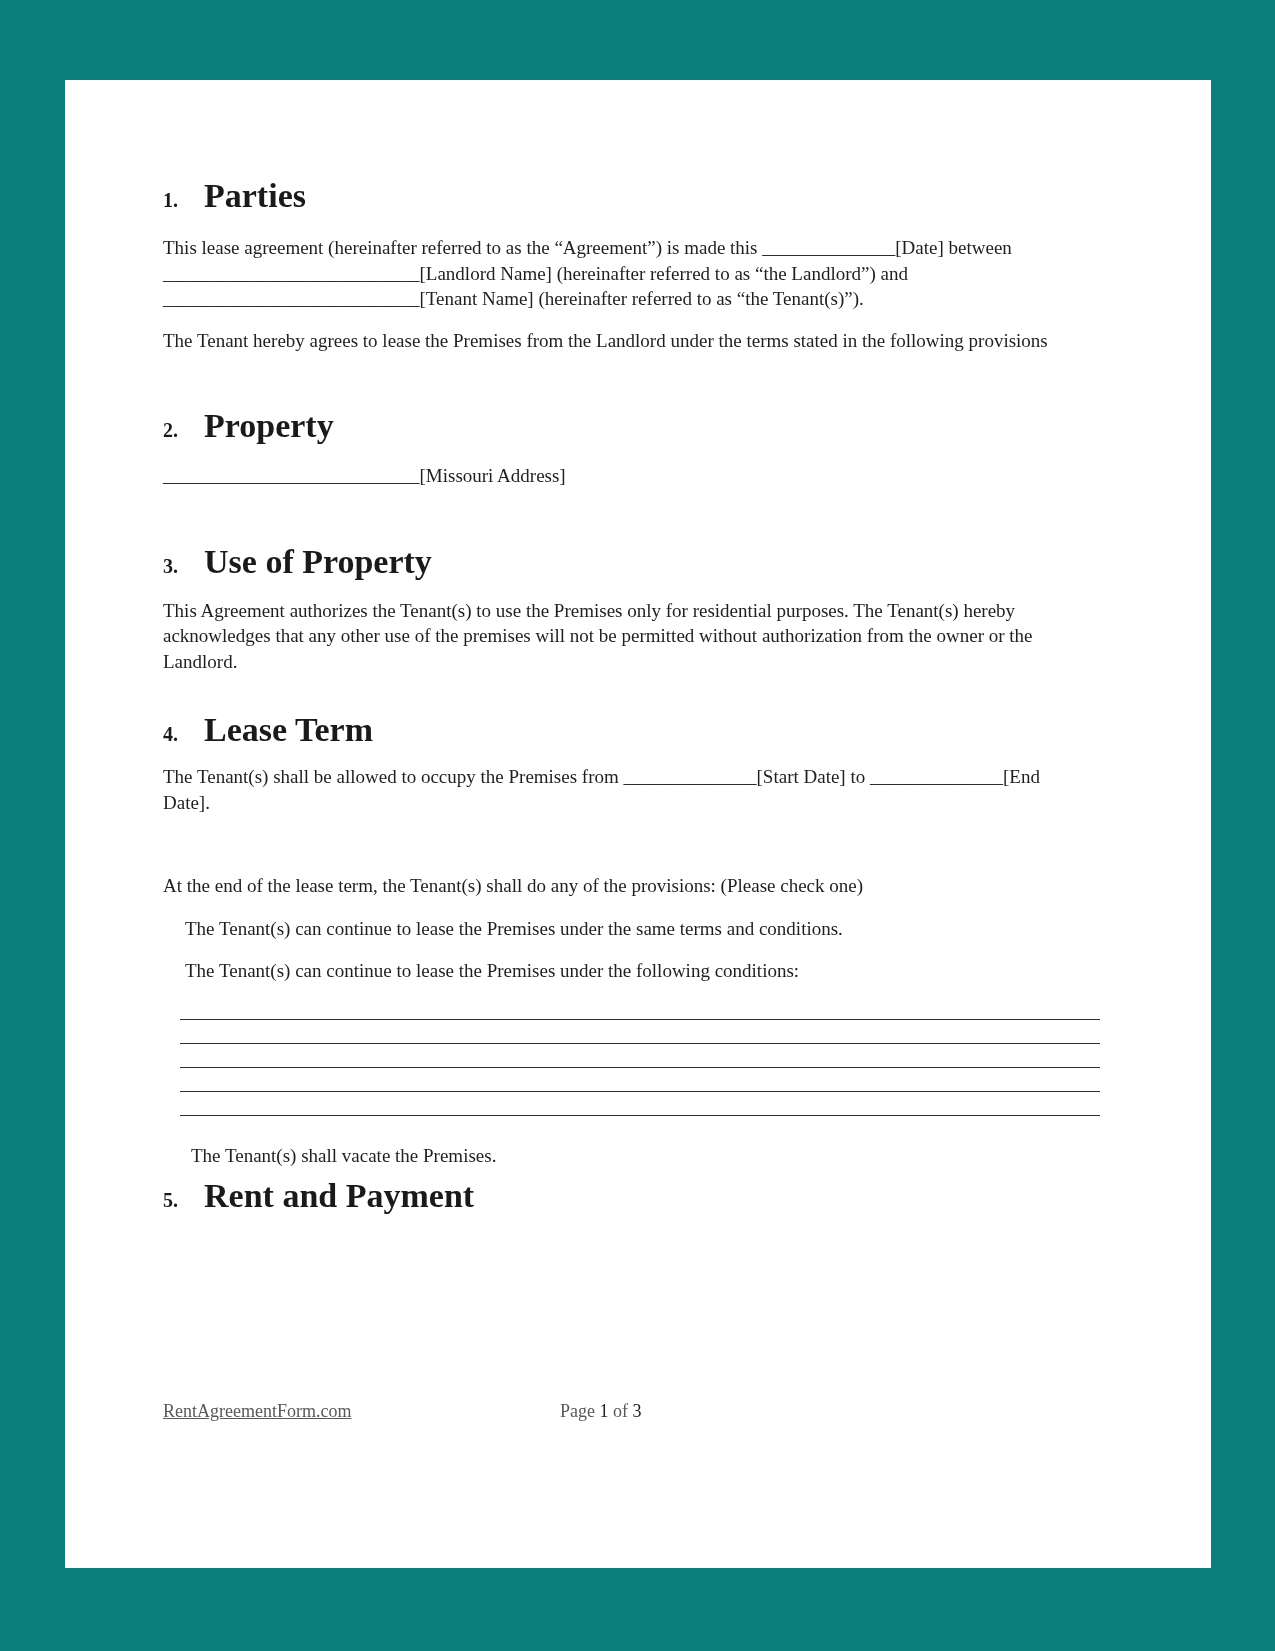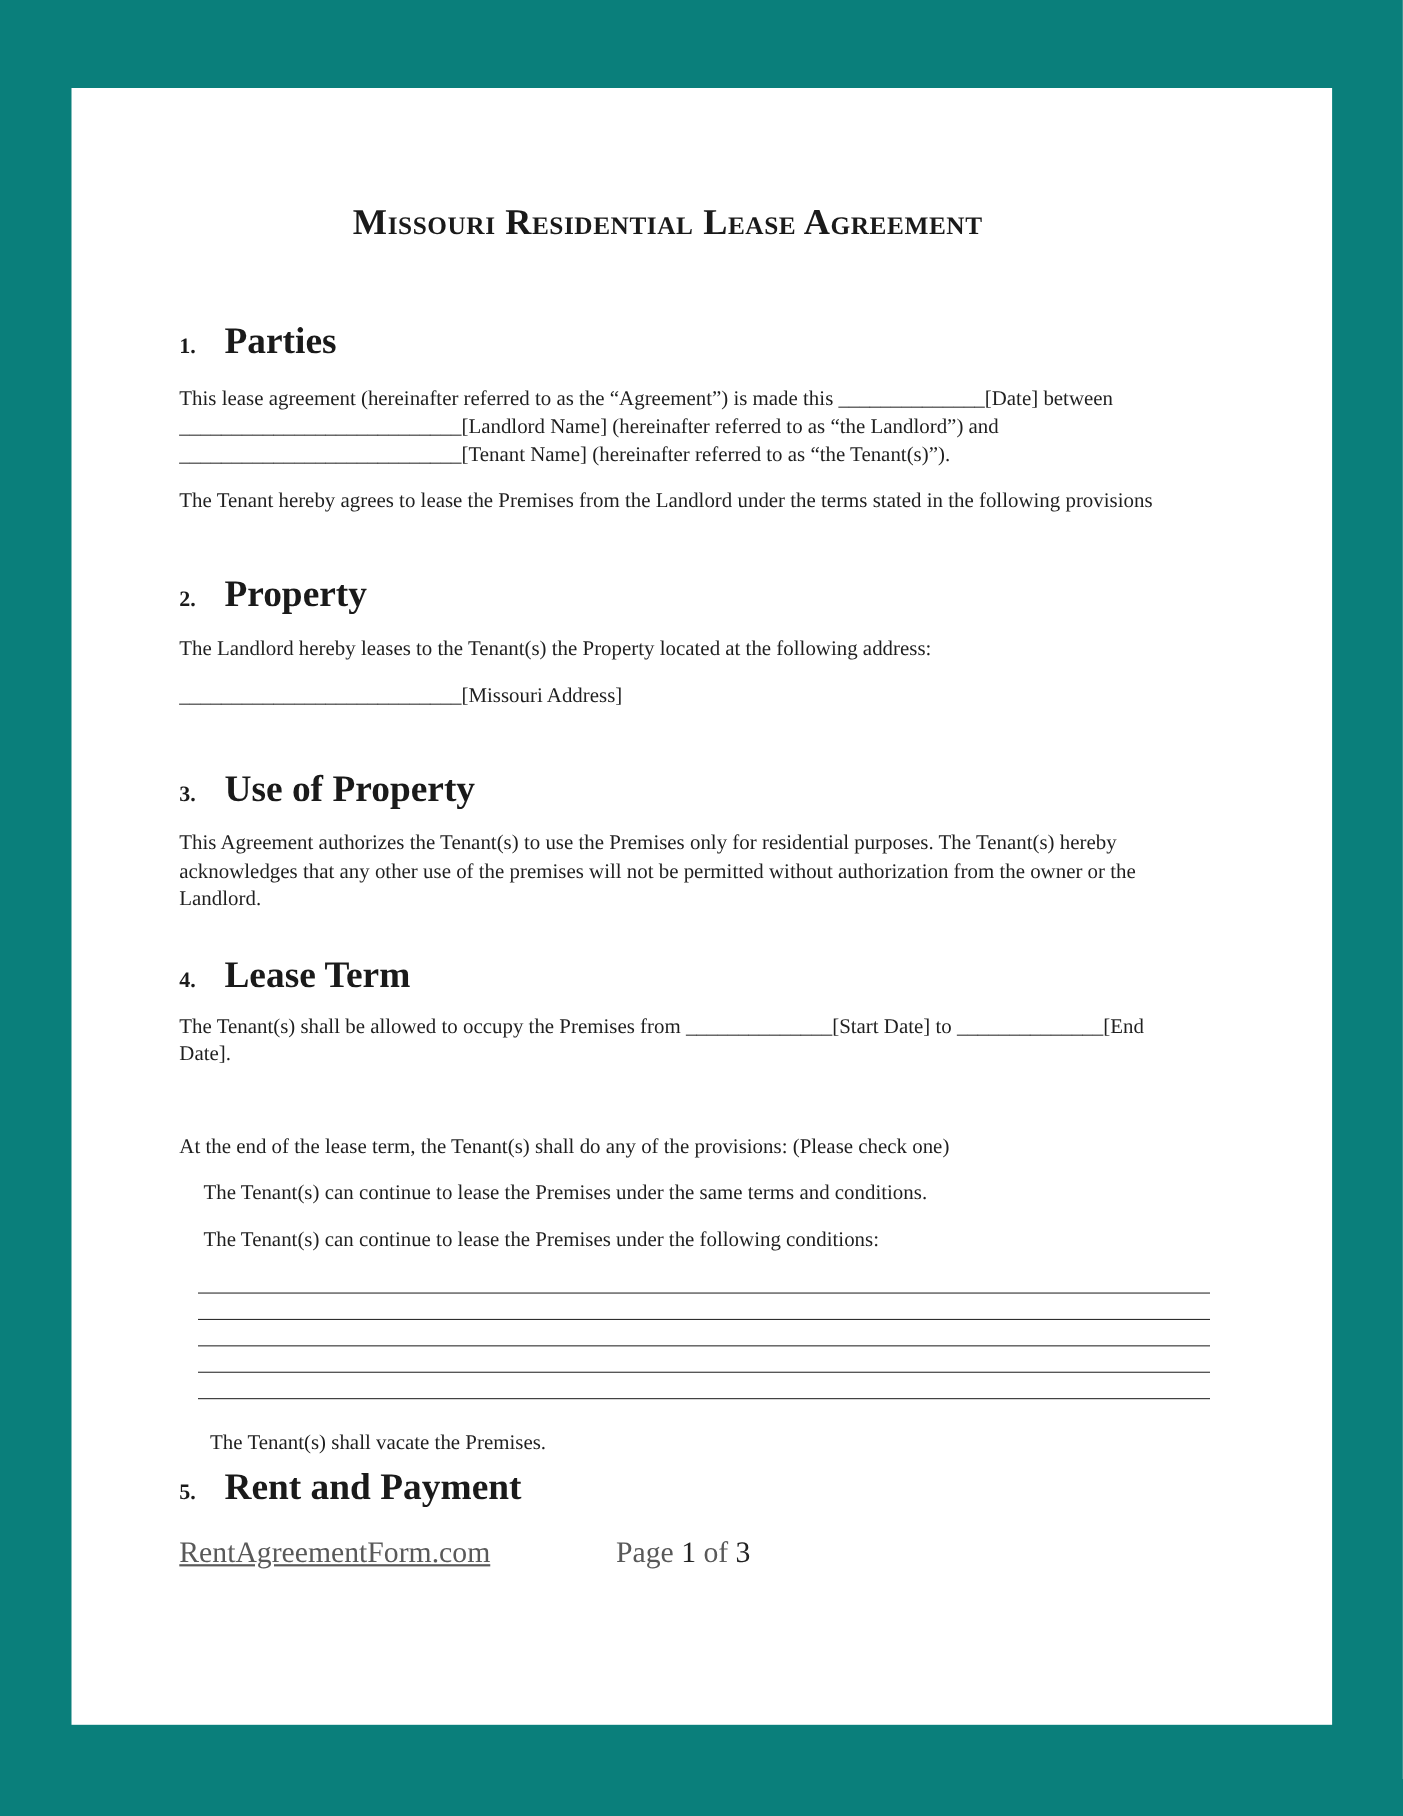--- a/index.html
+++ b/index.html
@@ -53,52 +53,50 @@
   .opt { margin-top: 17px; margin-left: 22px; }
   .rule-lines { margin-top: 12px; margin-left: 17px; width: 920px; }
   .rule-line { height: 24px; border-bottom: 1.6px solid #2e2e2e; }
   .opt-vacate { margin-top: 27px; margin-left: 28px; }
   .h-rent { margin-top: 12px; }
 
   .footer {
     position: absolute;
     left: 98px; top: 1318px;
     width: 920px;
-    font-size: 27px;
+    font-size: 18px;
     line-height: 26px;
     color: #595959;
   }
   .footer-link {
     color: #595959;
     text-decoration: underline;
     cursor: pointer;
   }
   .page-info { position: absolute; left: 397px; top: 0; color: #595959; white-space: pre; }
   .page-num { color: #222222; }
 </style>
 </head>
 <body>
 
 <div class="canvas">
   <div class="paper">
 
-    <div class="doc-title">Missouri Residential Lease Agreement</div>
 
     <div class="section-heading h-parties">
       <span class="sec-num">1.</span>
       <span class="sec-title">Parties</span>
     </div>
     <div class="body-text p1">This lease agreement (hereinafter referred to as the “Agreement”) is made this ______________[Date] between ___________________________[Landlord Name] (hereinafter referred to as “the Landlord”) and ___________________________[Tenant Name] (hereinafter referred to as “the Tenant(s)”).</div>
     <div class="body-text p2">The Tenant hereby agrees to lease the Premises from the Landlord under the terms stated in the following provisions</div>
 
     <div class="section-heading h-property">
       <span class="sec-num">2.</span>
       <span class="sec-title">Property</span>
     </div>
-    <div class="body-text p-property">The Landlord hereby leases to the Tenant(s) the Property located at the following address:</div>
     <div class="body-text p-address">___________________________[Missouri Address]</div>
 
     <div class="section-heading h-use">
       <span class="sec-num">3.</span>
       <span class="sec-title">Use of Property</span>
     </div>
     <div class="body-text p-use">This Agreement authorizes the Tenant(s) to use the Premises only for residential purposes. The Tenant(s) hereby acknowledges that any other use of the premises will not be permitted without authorization from the owner or the Landlord.</div>
 
     <div class="section-heading h-term">
       <span class="sec-num">4.</span>

